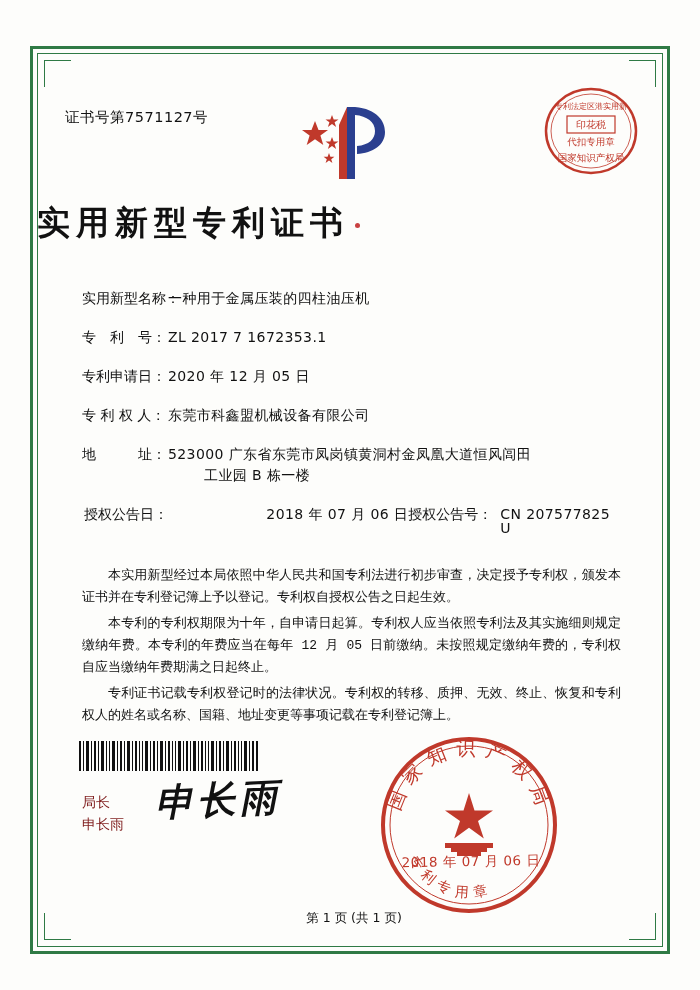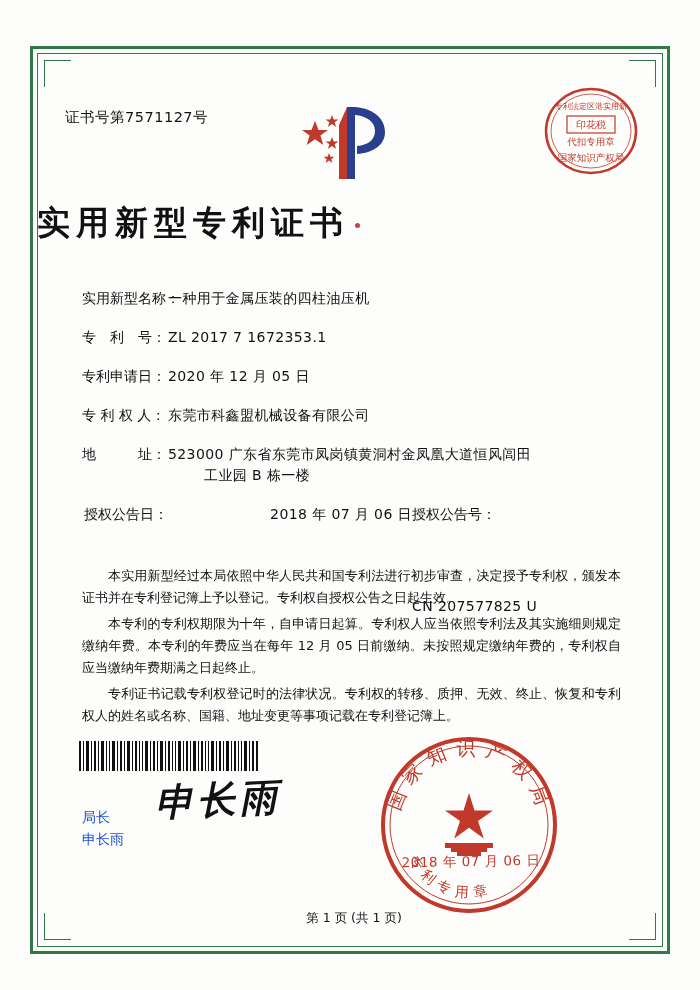--- a/index.html
+++ b/index.html
@@ -137,57 +137,57 @@
   .field-value .line2 {
     display: block;
     margin-top: 7px;
     padding-left: 36px;
   }
   .row-two-col {
     display: flex;
     margin-bottom: 22px;
   }
   .col-left { width: 330px; display: flex; text-align: right; }
-  .col-right { display: flex; flex-direction: column; }
+  .col-right { display: flex; }
   .col-right .field-label { width: 92px; flex: 0 0 92px; }
 
   
   .paragraphs {
     position: absolute;
     top: 512px;
     left: 45px;
     right: 42px;
     font-size: 13px;
     line-height: 22px;
     text-align: justify;
     color: #111;
   }
   .paragraphs p {
     margin: 0 0 4px 0;
     text-indent: 26px;
+    font-family: Liberation Mono, monospace;
   }
 
   
   .barcode {
     position: absolute;
     left: 42px;
     top: 688px;
     width: 180px;
     height: 30px;
   }
 
   
   .sig-block {
     position: absolute;
     left: 45px;
     top: 738px;
     font-size: 14px;
     line-height: 22px;
-    color: #1d4ed8;
-    margin-top: 15px;
+    color: #7f1d1d;
   }
   .sig-script {
     position: absolute;
     left: 118px;
     top: 722px;
     font-family: "DejaVu Serif", "Liberation Serif", serif;
     font-size: 38px;
     font-style: italic;
     font-weight: bold;
     letter-spacing: 4px;

